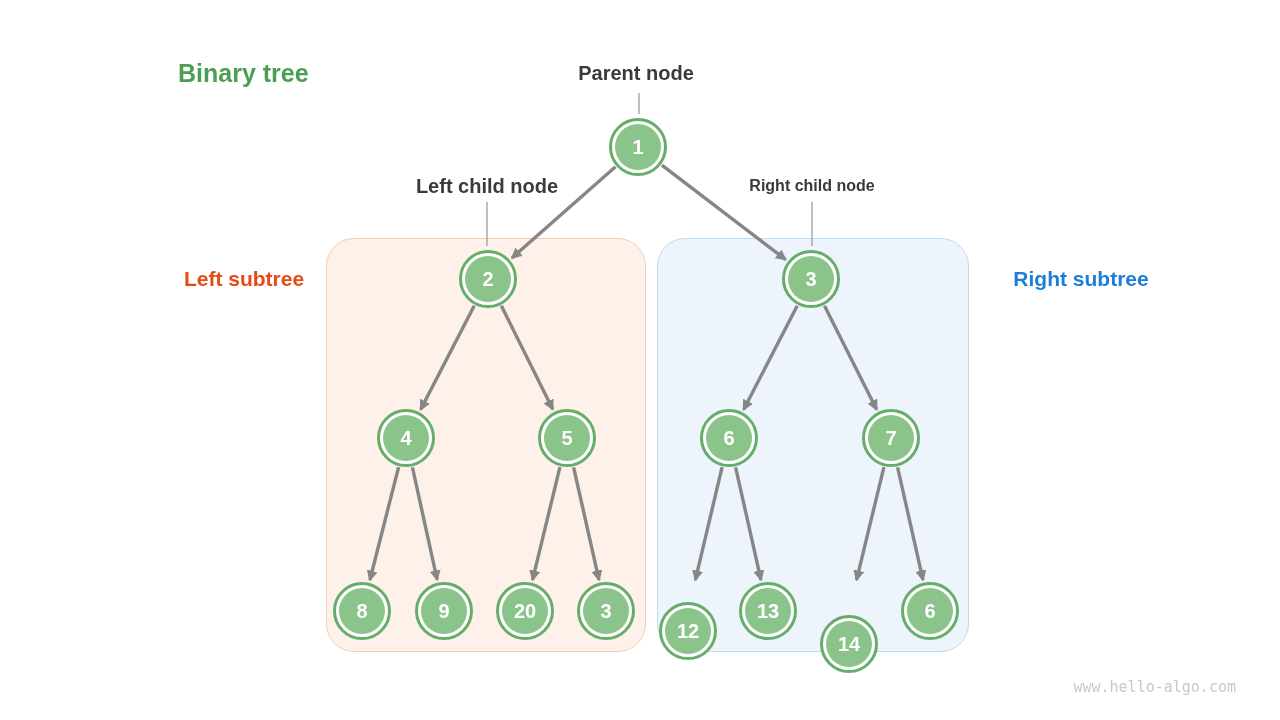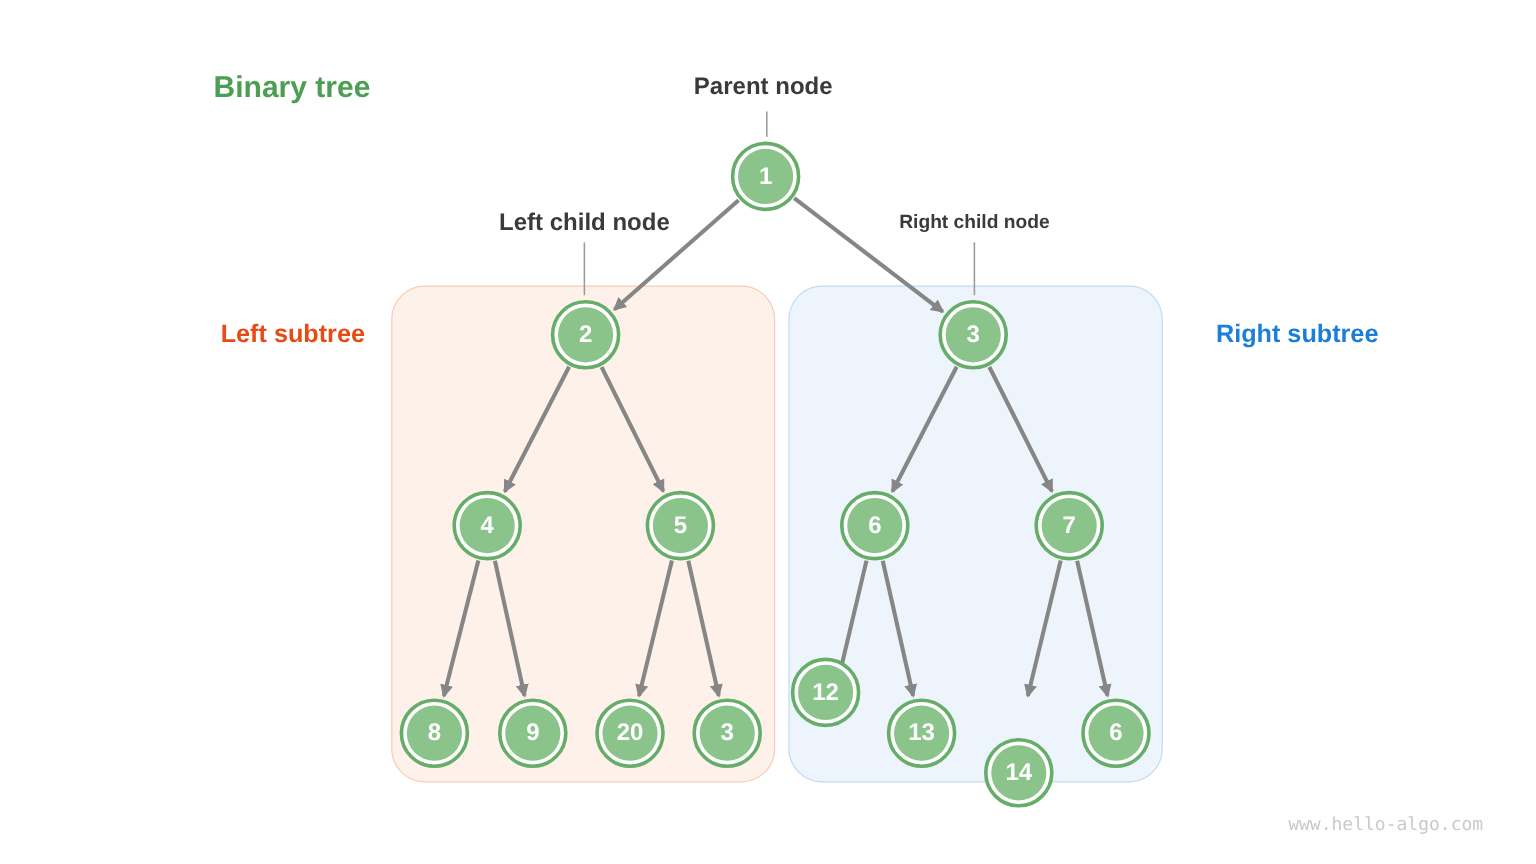--- a/index.html
+++ b/index.html
@@ -114,21 +114,21 @@
       </div>
       <div class="node" style="left: 415px; top: 582px;">
         <div class="node-inner">9</div>
       </div>
       <div class="node" style="left: 496px; top: 582px;">
         <div class="node-inner">20</div>
       </div>
       <div class="node" style="left: 577px; top: 582px;">
         <div class="node-inner">3</div>
       </div>
-      <div class="node" style="left: 659px; top: 548px;">
+      <div class="node" style="left: 659px; top: 602px;">
         <div class="node-inner">12</div>
       </div>
       <div class="node" style="left: 739px; top: 582px;">
         <div class="node-inner">13</div>
       </div>
       <div class="node" style="left: 820px; top: 615px;">
         <div class="node-inner">14</div>
       </div>
       <div class="node" style="left: 901px; top: 582px;">
         <div class="node-inner">6</div>

